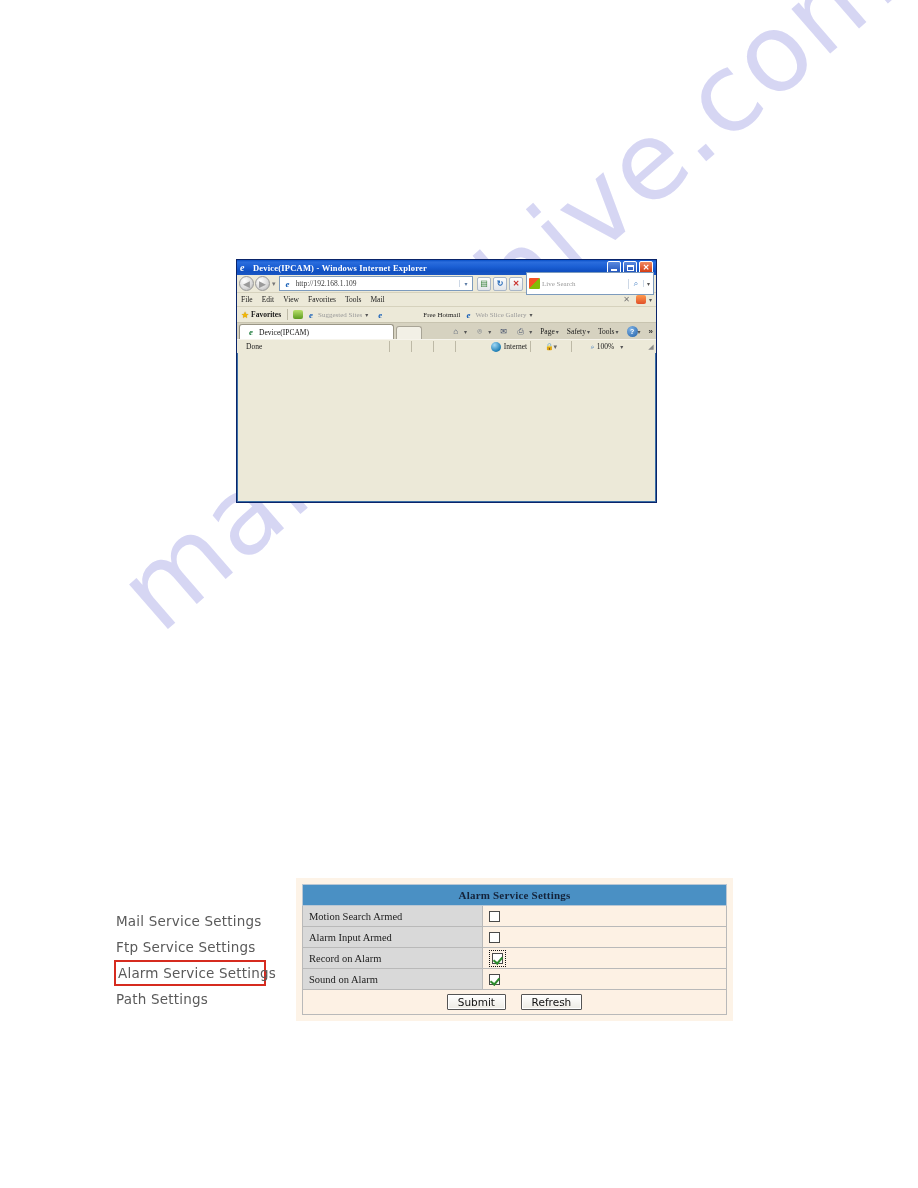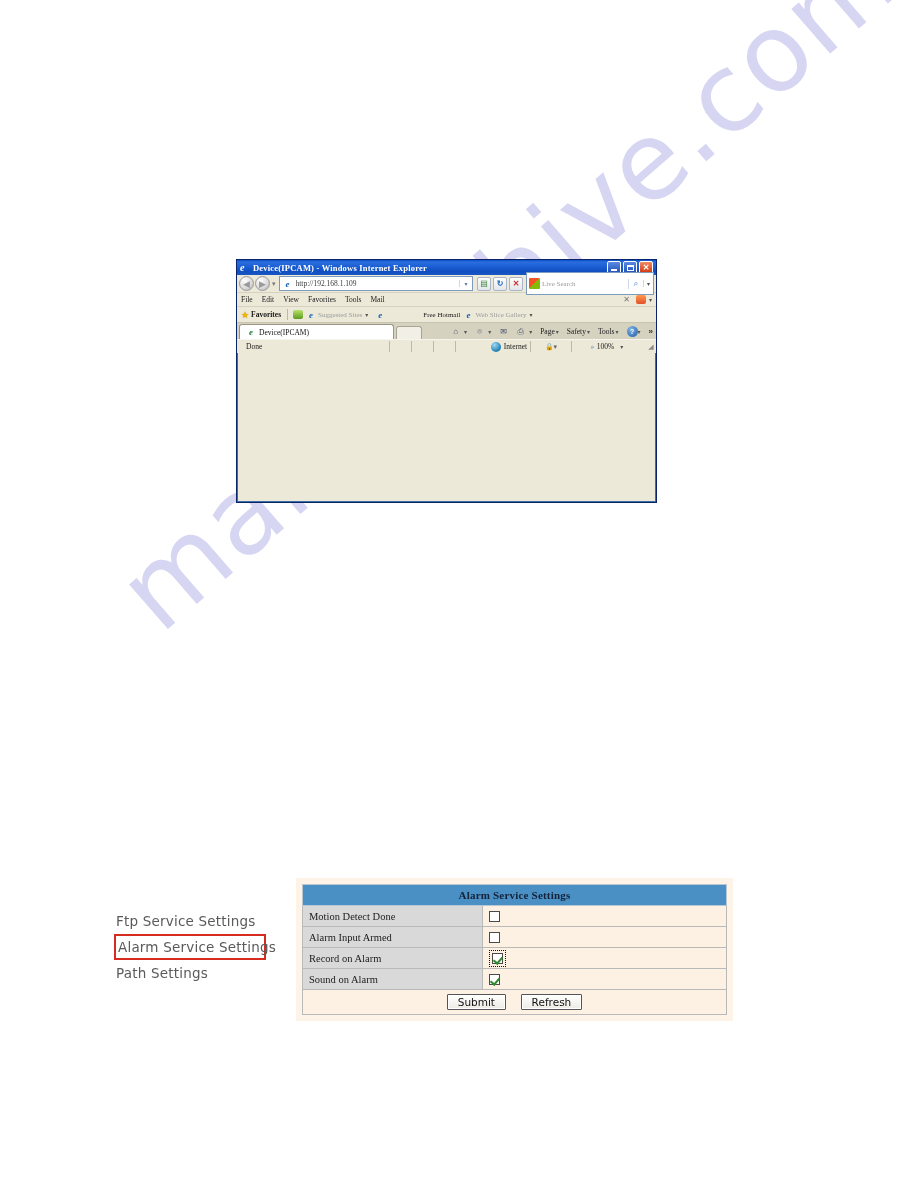--- a/index.html
+++ b/index.html
@@ -521,33 +521,34 @@
       <span class="sb-zoom">
         <span class="zoom-glass">⌕</span>
         <span>100%</span>
         <span class="cmd-caret" style="margin-left:6px">▾</span>
       </span>
       <span class="sb-grip">◢</span>
     </div>
   </div>
 
   <div class="side-menu">
+    <div class="side-item">Mail Service Settings</div>
     <div class="side-item">Ftp Service Settings</div>
     <div class="side-item highlight">Alarm Service Settings</div>
     <div class="side-item">Path Settings</div>
   </div>
 
   <div class="settings-panel">
     <table class="settings">
       <tbody>
           <tr>
         <th colspan="2">Alarm Service Settings</th>
       </tr>
       <tr>
-        <td class="lbl">Motion Detect Done</td>
+        <td class="lbl">Motion Search Armed</td>
         <td class="val">
           <span class="cbox"></span>
         </td>
       </tr>
       <tr>
         <td class="lbl">Alarm Input Armed</td>
         <td class="val">
           <span class="cbox"></span>
         </td>
       </tr>

